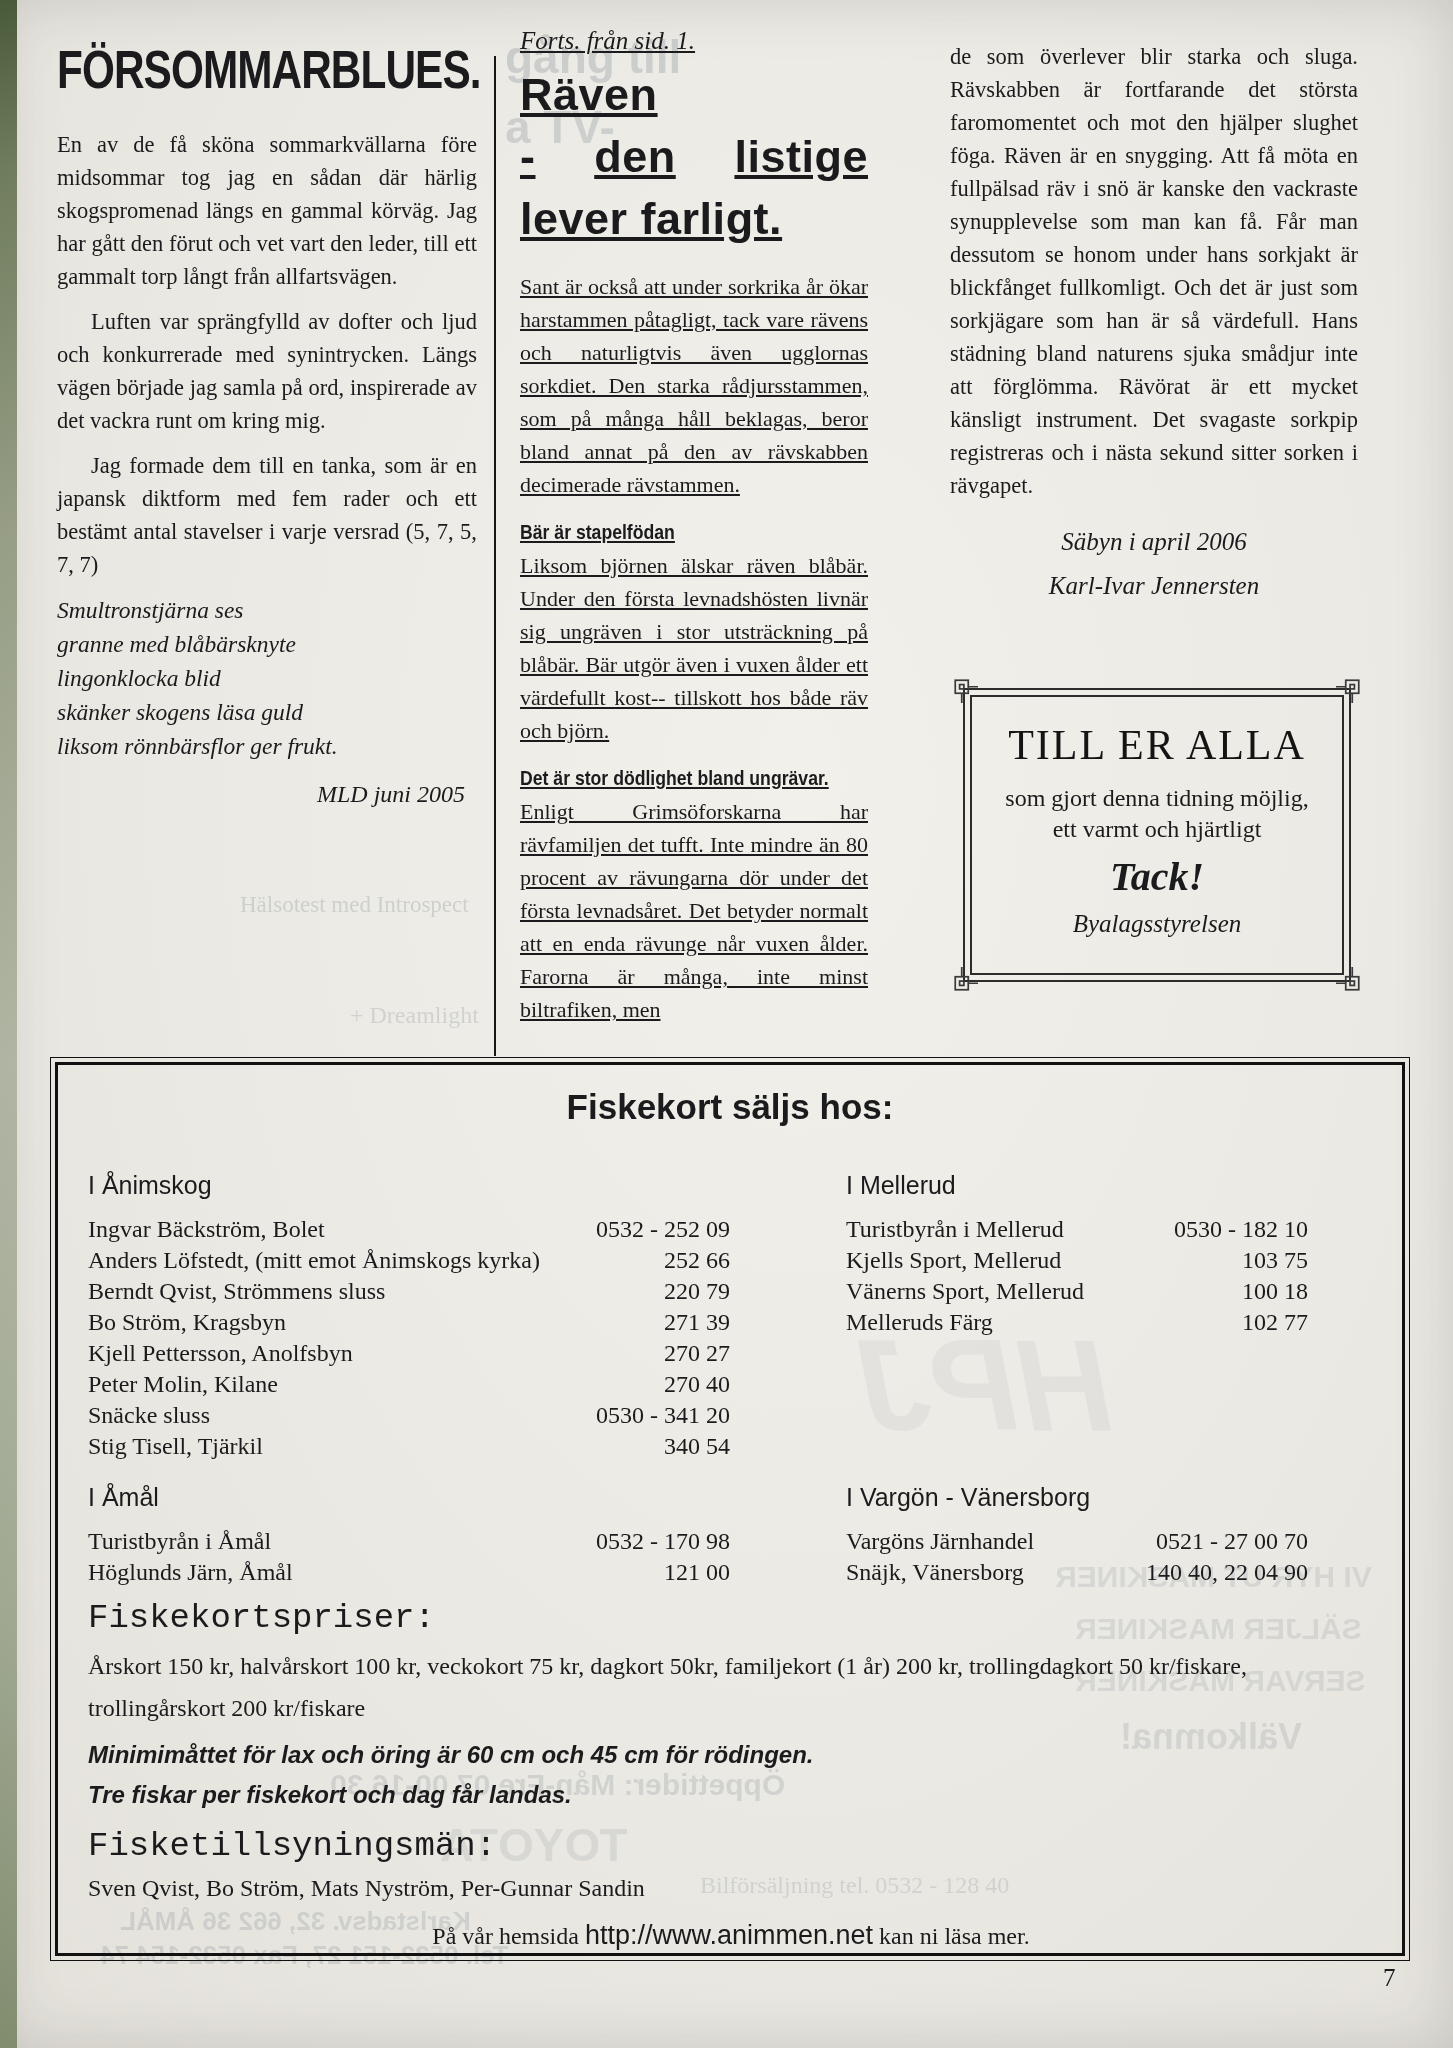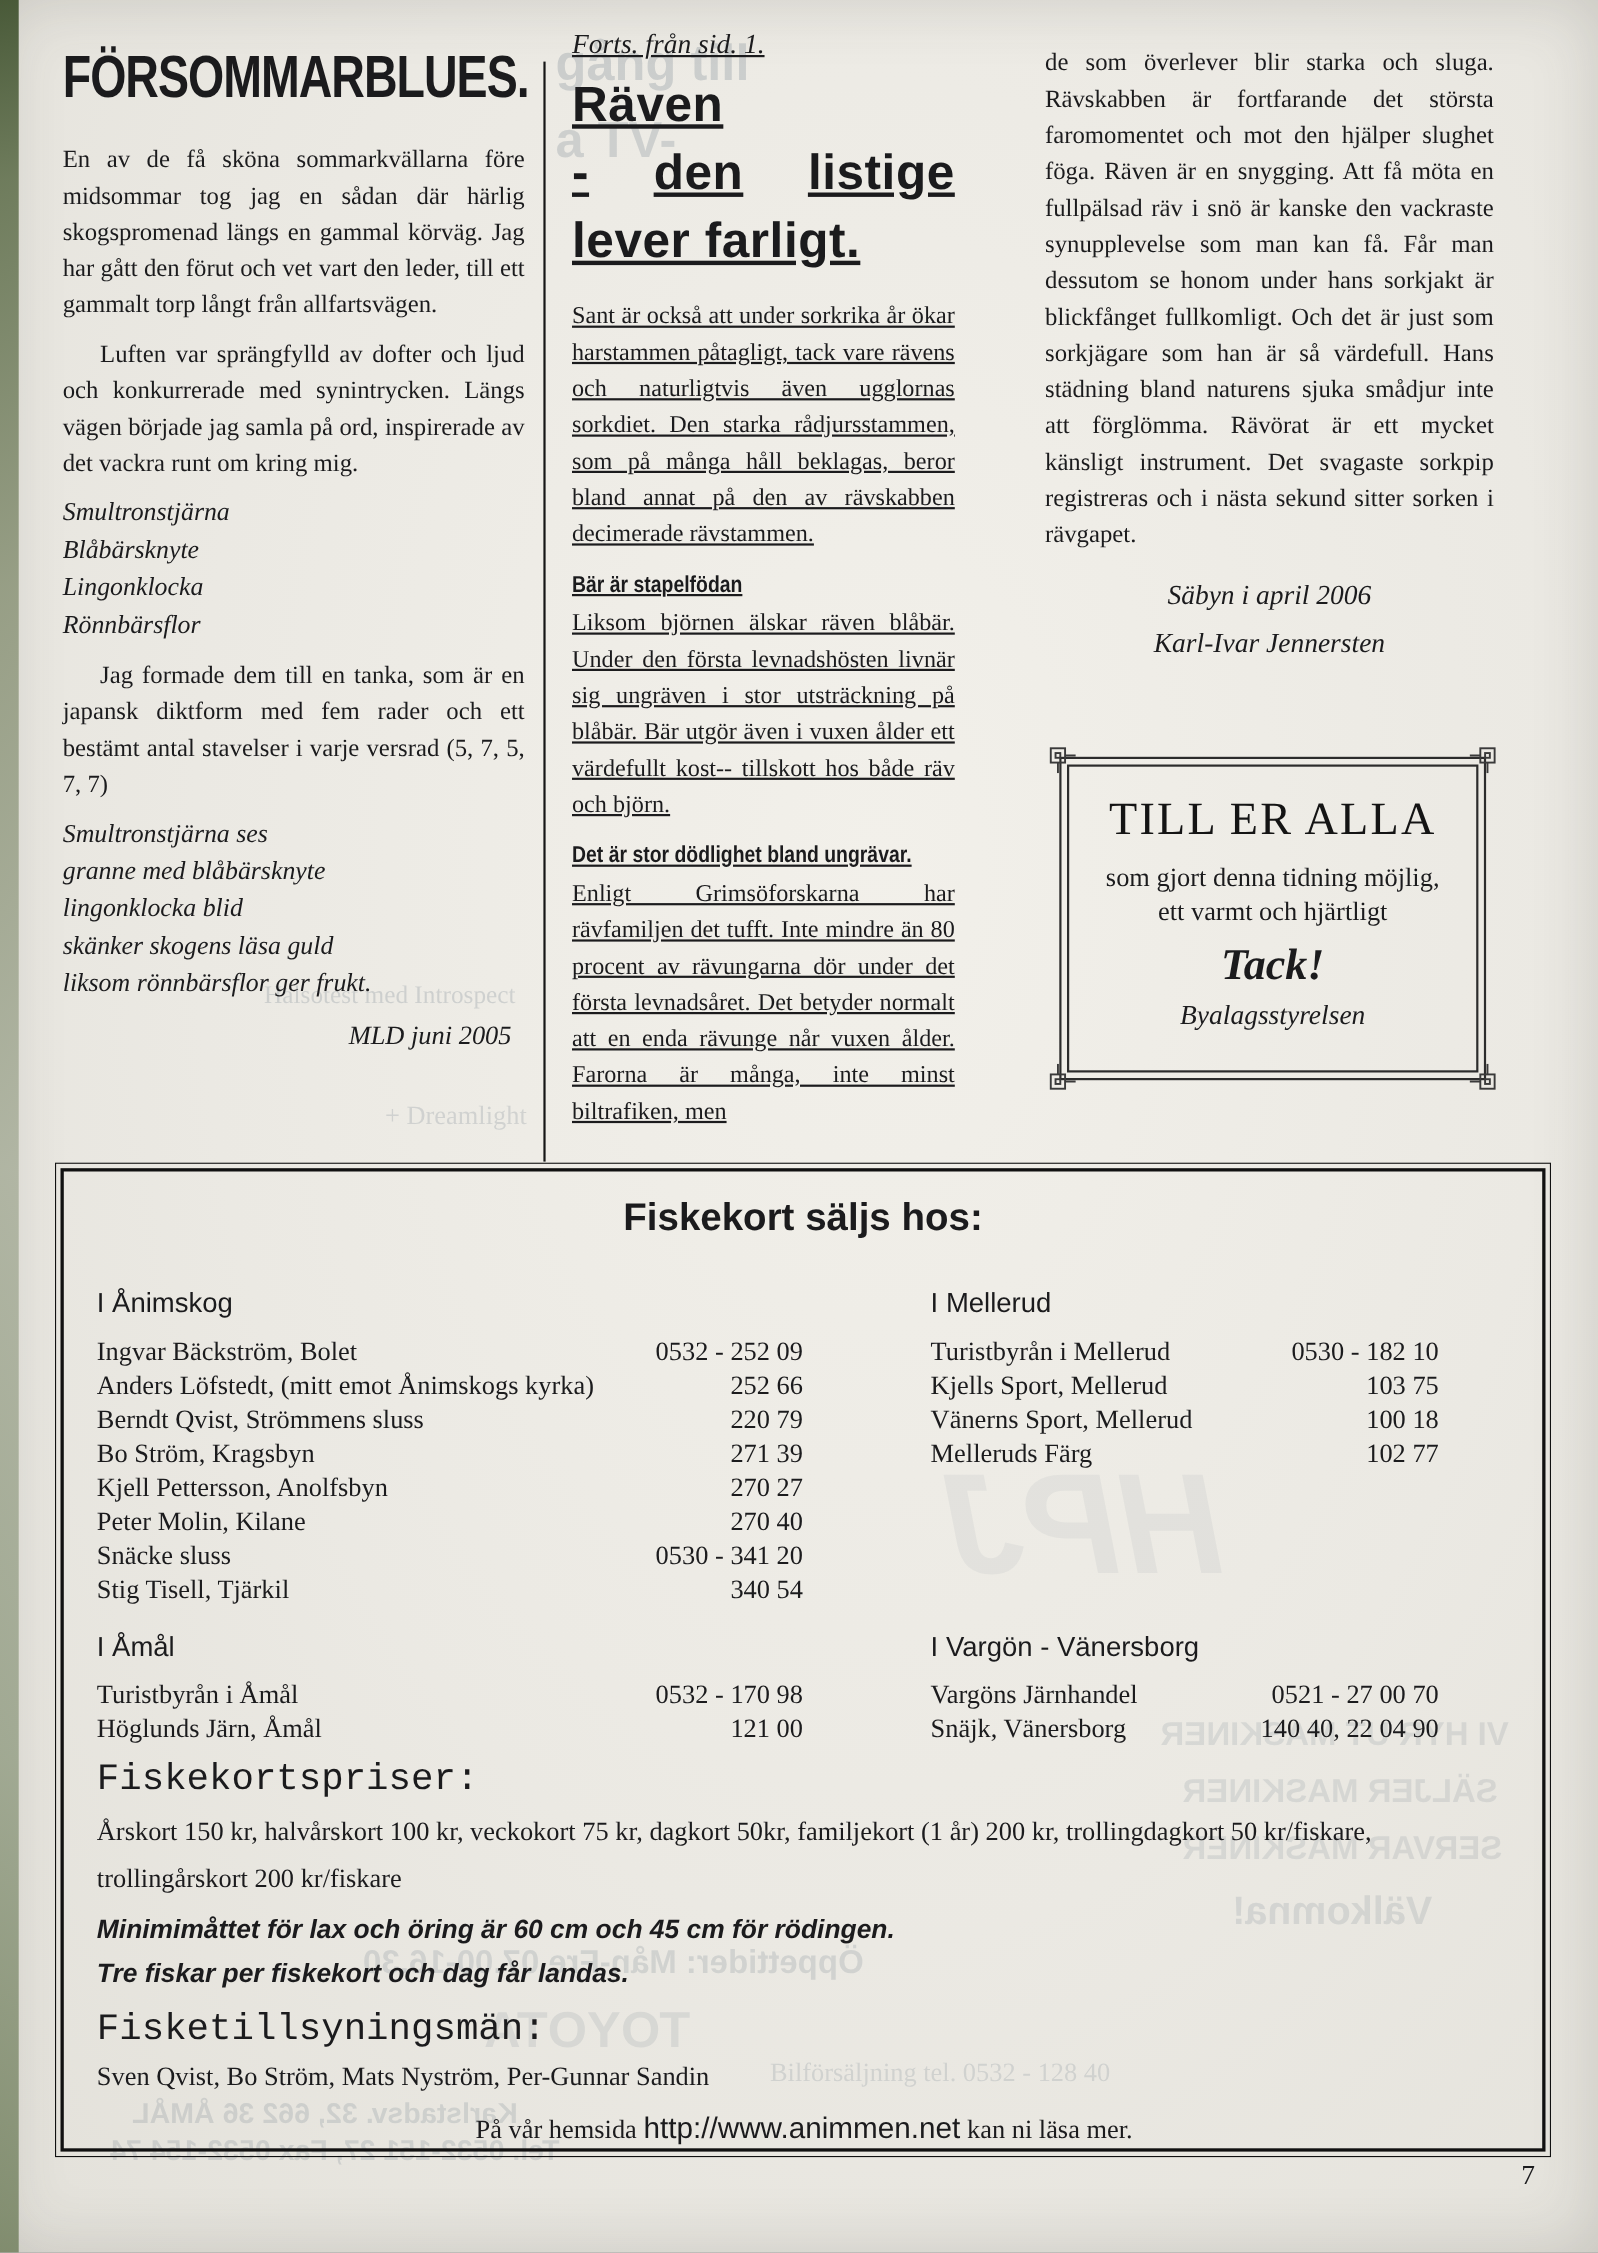--- a/index.html
+++ b/index.html
@@ -91,26 +91,20 @@
   <div class="ghost m" style="left:330px; top:1768px; font-size:30px; opacity:.25;">Öppettider: Mån-Fre 07.00-16.30</div>
   <div class="ghost m" style="left:440px; top:1818px; font-size:46px; opacity:.18;">TOYOTA</div>
   <div class="ghost gs" style="left:700px; top:1872px; font-size:24px; opacity:.25;">Bilförsäljning tel. 0532 - 128 40</div>
   <div class="ghost m" style="left:120px; top:1906px; font-size:26px; opacity:.26;">Karlstadsv. 32, 662 36 ÅMÅL</div>
   <div class="ghost m" style="left:100px; top:1940px; font-size:26px; opacity:.26;">Tel. 0532-151 27, Fax 0532-154 74</div>
 
   <div class="col col1">
     <h1 class="headline1">FÖRSOMMARBLUES.</h1>
     <p class="body-text">En av de få sköna sommarkvällarna före midsommar tog jag en sådan där härlig skogspromenad längs en gammal körväg. Jag har gått den förut och vet vart den leder, till ett gammalt torp långt från allfartsvägen.</p>
     <p class="body-text ind">Luften var sprängfylld av dofter och ljud och konkurrerade med synintrycken. Längs vägen började jag samla på ord, inspirerade av det vackra runt om kring mig.</p>
-    <div class="wordlist">
-      <div>Smultronstjärna</div>
-      <div>Blåbärsknyte</div>
-      <div>Lingonklocka</div>
-      <div>Rönnbärsflor</div>
-    </div>
     <p class="body-text ind">Jag formade dem till en tanka, som är en japansk diktform med fem rader och ett bestämt antal stavelser i varje versrad (5, 7, 5, 7, 7)</p>
     <div class="poem">
       <div>Smultronstjärna ses</div>
       <div>granne med blåbärsknyte</div>
       <div>lingonklocka blid</div>
       <div>skänker skogens läsa guld</div>
       <div>liksom rönnbärsflor ger frukt.</div>
     </div>
     <div class="byline-right">MLD juni 2005</div>
   </div>

